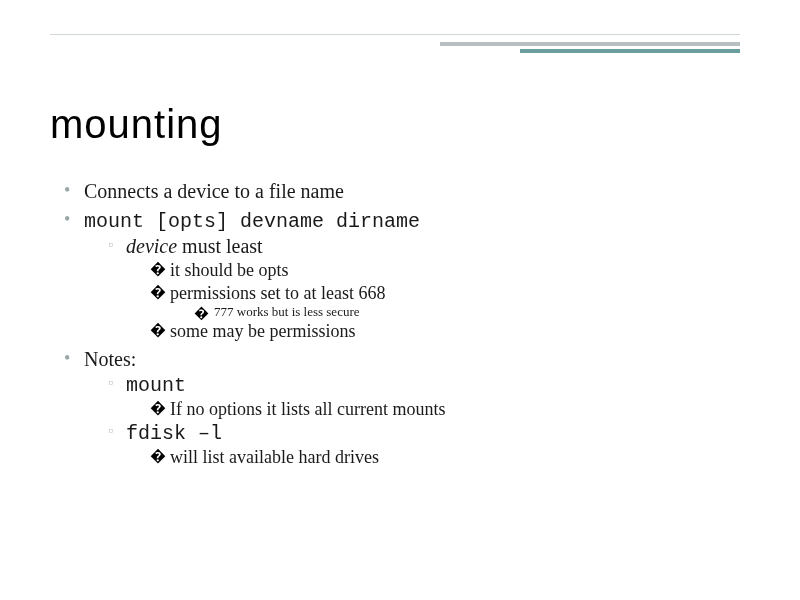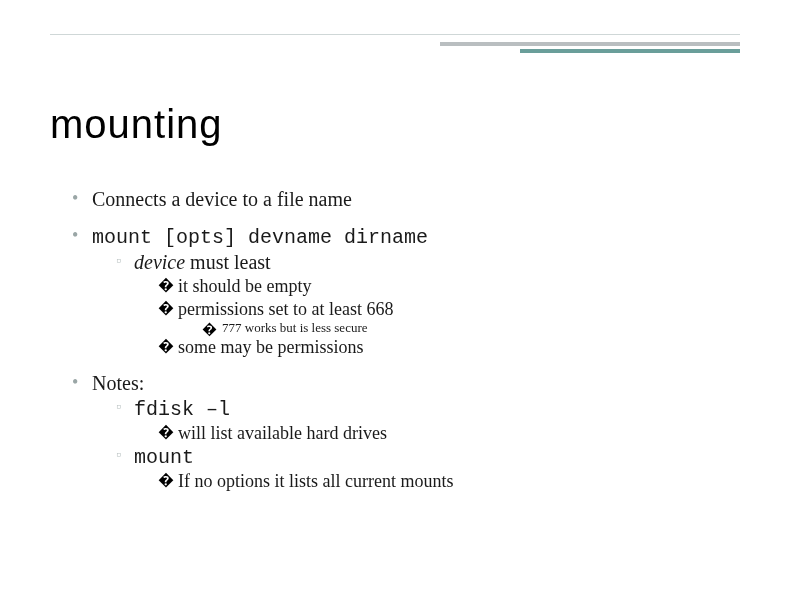--- a/index.html
+++ b/index.html
@@ -61,21 +61,21 @@
     line-height: 1.25;
   }
   ul.lvl1 {
     list-style: none;
     margin: 0;
     padding: 0;
   }
   ul.lvl1 > li {
     position: relative;
     padding-left: 20px;
-    margin: 12px;
+    margin: 4px;
   }
   ul.lvl1 > li::before {
     content: "•";
     position: absolute;
     left: 0;
     top: 0;
     color: #9aa6a6;
     font-size: 18px;
     line-height: 1.25;
   }
@@ -158,21 +158,21 @@
         <span>Connects a device to a file name</span>
       </li>
 
       <li>
         <span class="mono">mount [opts] devname dirname</span>
         <ul class="lvl2">
           <li>
             <span class="italic">device</span><span> must least</span>
             <ul class="lvl3">
               <li>
-                <span>it should be empty</span>
+                <span>it should be opts</span>
               </li>
               <li>
                 <span>permissions set to at least 668</span>
                 <ul class="lvl4">
                   <li>
                     <span>777 works but is less secure</span>
                   </li>
                 </ul>
               </li>
               <li>
@@ -180,32 +180,32 @@
               </li>
             </ul>
           </li>
         </ul>
       </li>
 
       <li>
         <span>Notes:</span>
         <ul class="lvl2">
           <li>
-            <span class="mono">fdisk –l</span>
+            <span class="mono">mount</span>
             <ul class="lvl3">
               <li>
-                <span>will list available hard drives</span>
+                <span>If no options it lists all current mounts</span>
               </li>
             </ul>
           </li>
           <li>
-            <span class="mono">mount</span>
+            <span class="mono">fdisk –l</span>
             <ul class="lvl3">
               <li>
-                <span>If no options it lists all current mounts</span>
+                <span>will list available hard drives</span>
               </li>
             </ul>
           </li>
         </ul>
       </li>
     </ul>
   </div>
 </div>
 
 </body></html>

